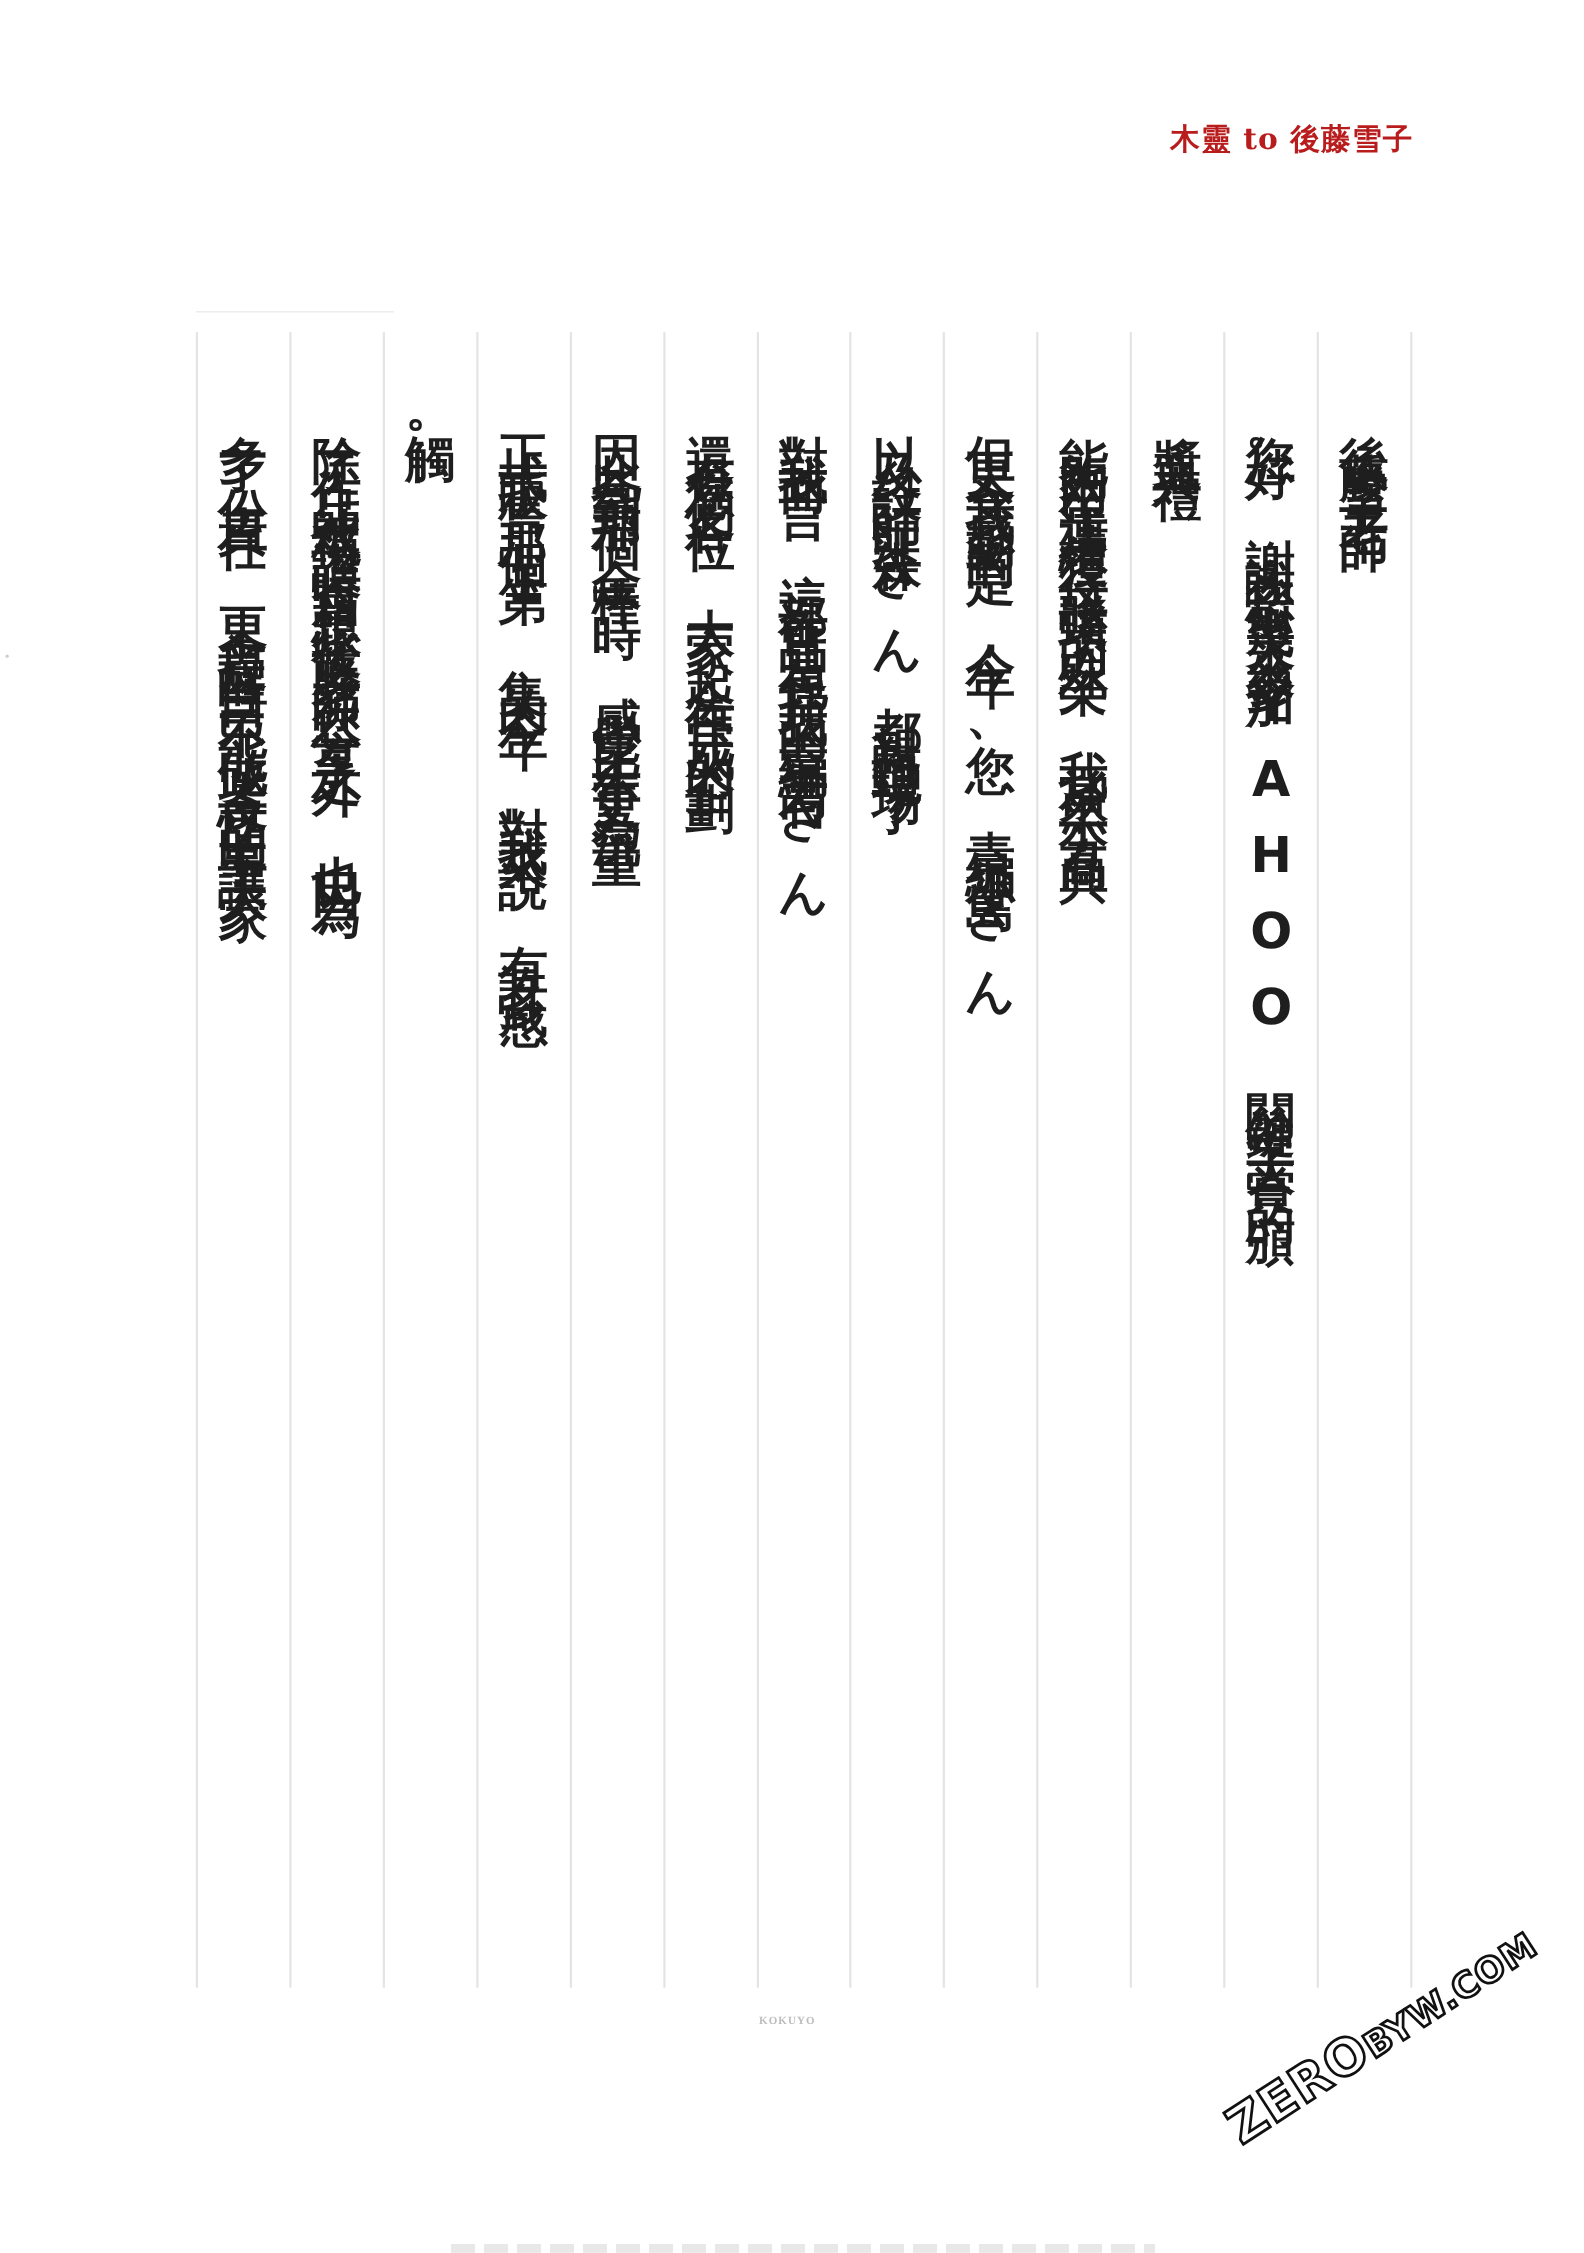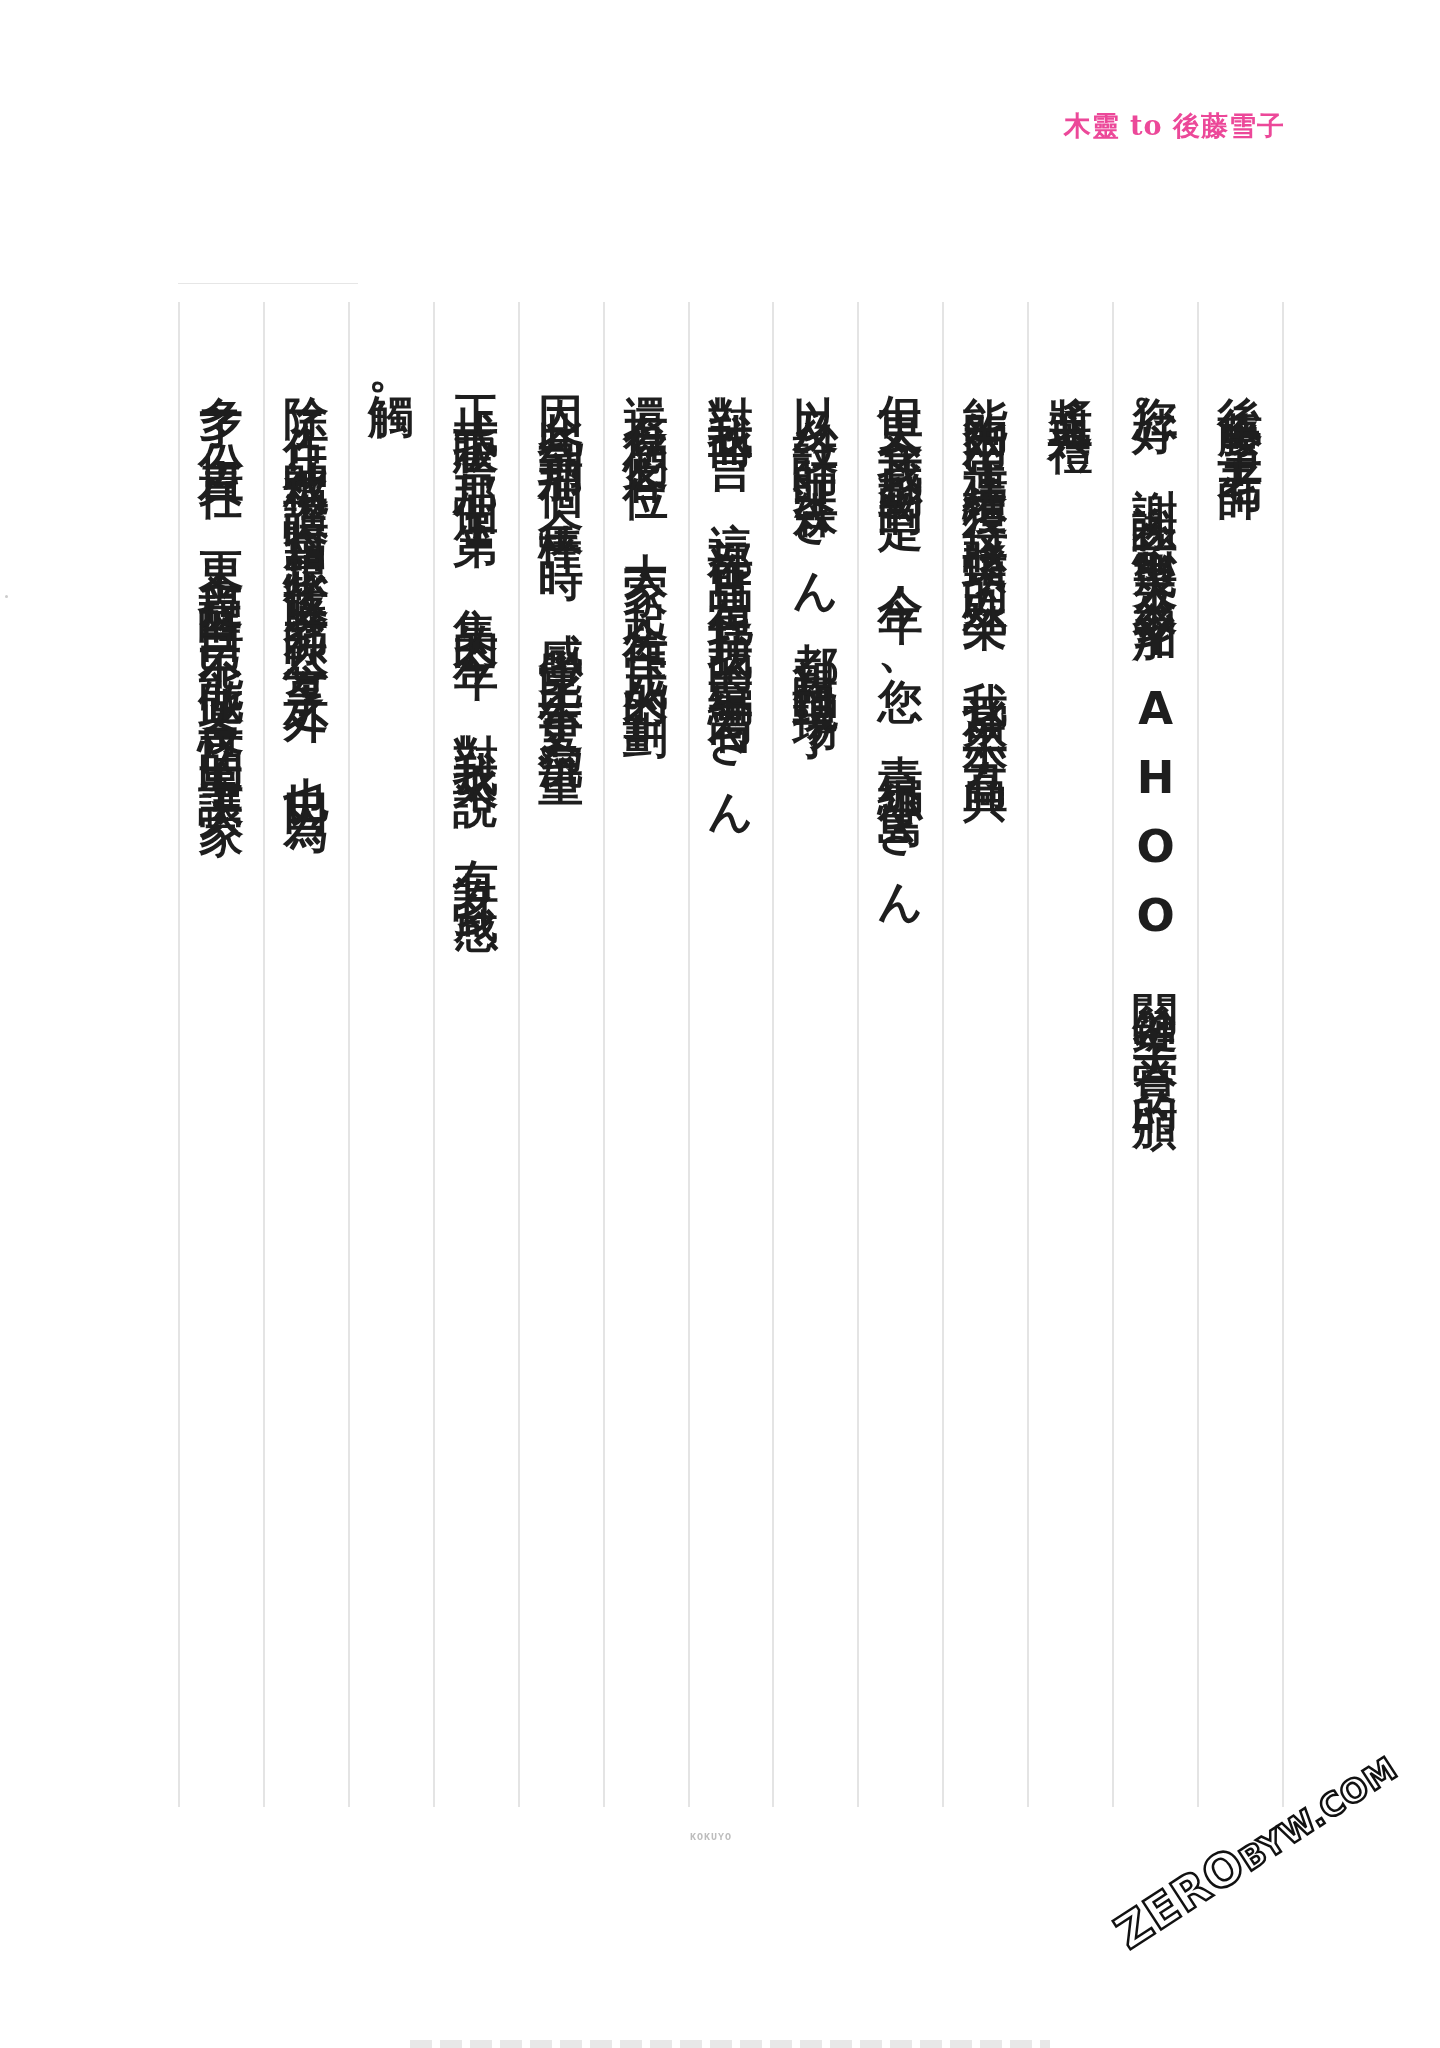--- a/index.html
+++ b/index.html
@@ -1,29 +1,29 @@
 <!DOCTYPE html>
 <html><head>
 <meta charset="utf-8">
 <style>
   html, body { margin:0; padding:0; background:#fff; }
   body { width:1440px; height:2048px; position:relative; overflow:hidden;
          font-family:"DejaVu Serif","Liberation Serif",serif; color:#1a1a1a; }
   .header-title { position:absolute; right:155px; top:108px; font-size:27px; font-weight:bold;
-                  letter-spacing:1px; color:#ec4899; font-family:"DejaVu Serif",serif; }
+                  letter-spacing:1px; color:#b91c1c; font-family:"DejaVu Serif",serif; }
   .top-rule { position:absolute; left:178px; top:283px; width:180px; height:1px; background:#e6e6e6; }
   .paper { position:absolute; left:178px; top:302px; width:1104px; height:1505px;
            display:flex; flex-direction:row-reverse; border-right:2px solid #e4e4e4; }
   .col { flex:1 1 0; border-left:2px solid #e4e4e4; box-sizing:border-box;
          display:flex; justify-content:center; padding-top:58px; }
   .col-text { writing-mode:vertical-rl; text-orientation:upright; font-size:45px;
               line-height:1; letter-spacing:16px; font-weight:bold; color:#1e1e1e;
               font-family:"DejaVu Sans","Liberation Sans",sans-serif; white-space:nowrap; }
   .footer-brand { position:absolute; left:690px; top:1832px; font-size:10px; font-weight:bold;
-                  color:#bdbdbd; letter-spacing:1px; font-family:Liberation Mono, monospace; }
+                  color:#bdbdbd; letter-spacing:1px; font-family:Liberation Serif, serif; }
   .watermark { position:absolute; left:1120px; top:1910px; transform:rotate(-33deg);
                transform-origin:left center; font-size:46px; font-weight:bold;
                font-family:"DejaVu Sans",sans-serif; color:#fff;
                -webkit-text-stroke:2.5px #111; letter-spacing:1px; white-space:nowrap; }
   .watermark .small { font-size:32px; }
   .bottom-strip { position:absolute; left:410px; top:2040px; width:640px; height:8px;
                   background:repeating-linear-gradient(90deg,#e8e8e8 0 22px,#fff 22px 30px); }
   .dot-mark { position:absolute; left:5px; top:595px; width:3px; height:3px; background:#ccc; border-radius:50%; }
 </style>
 </head>

